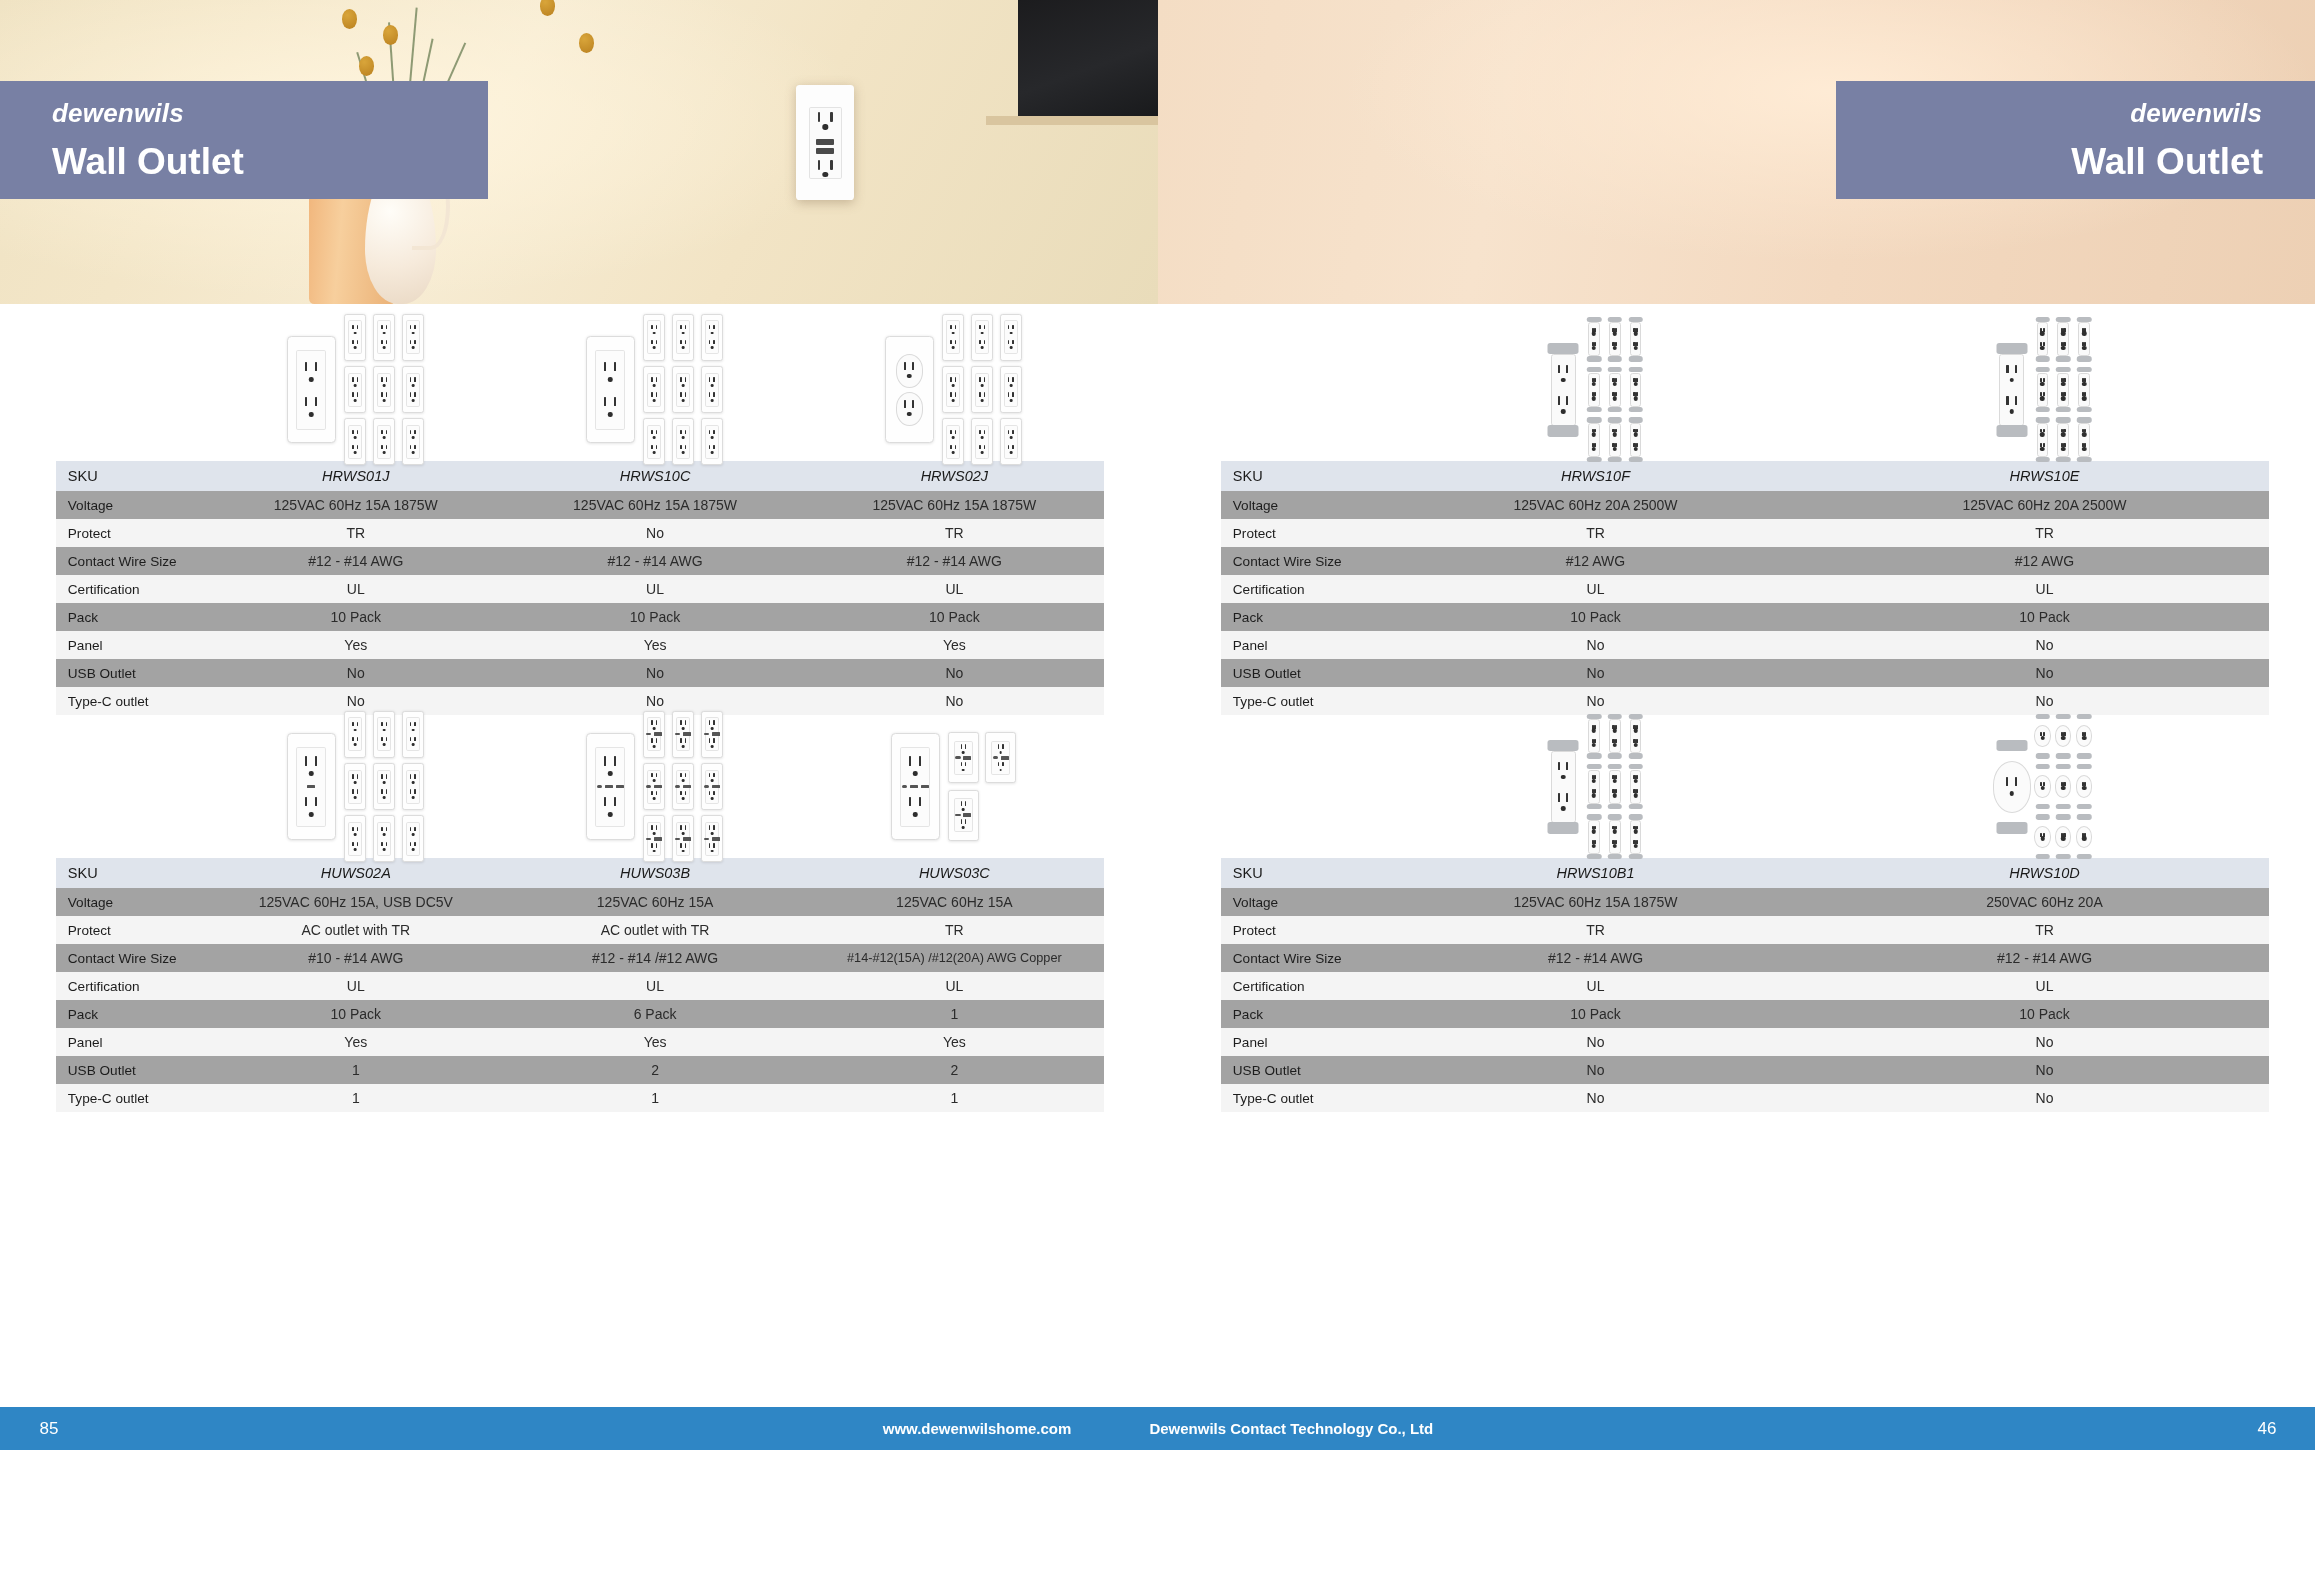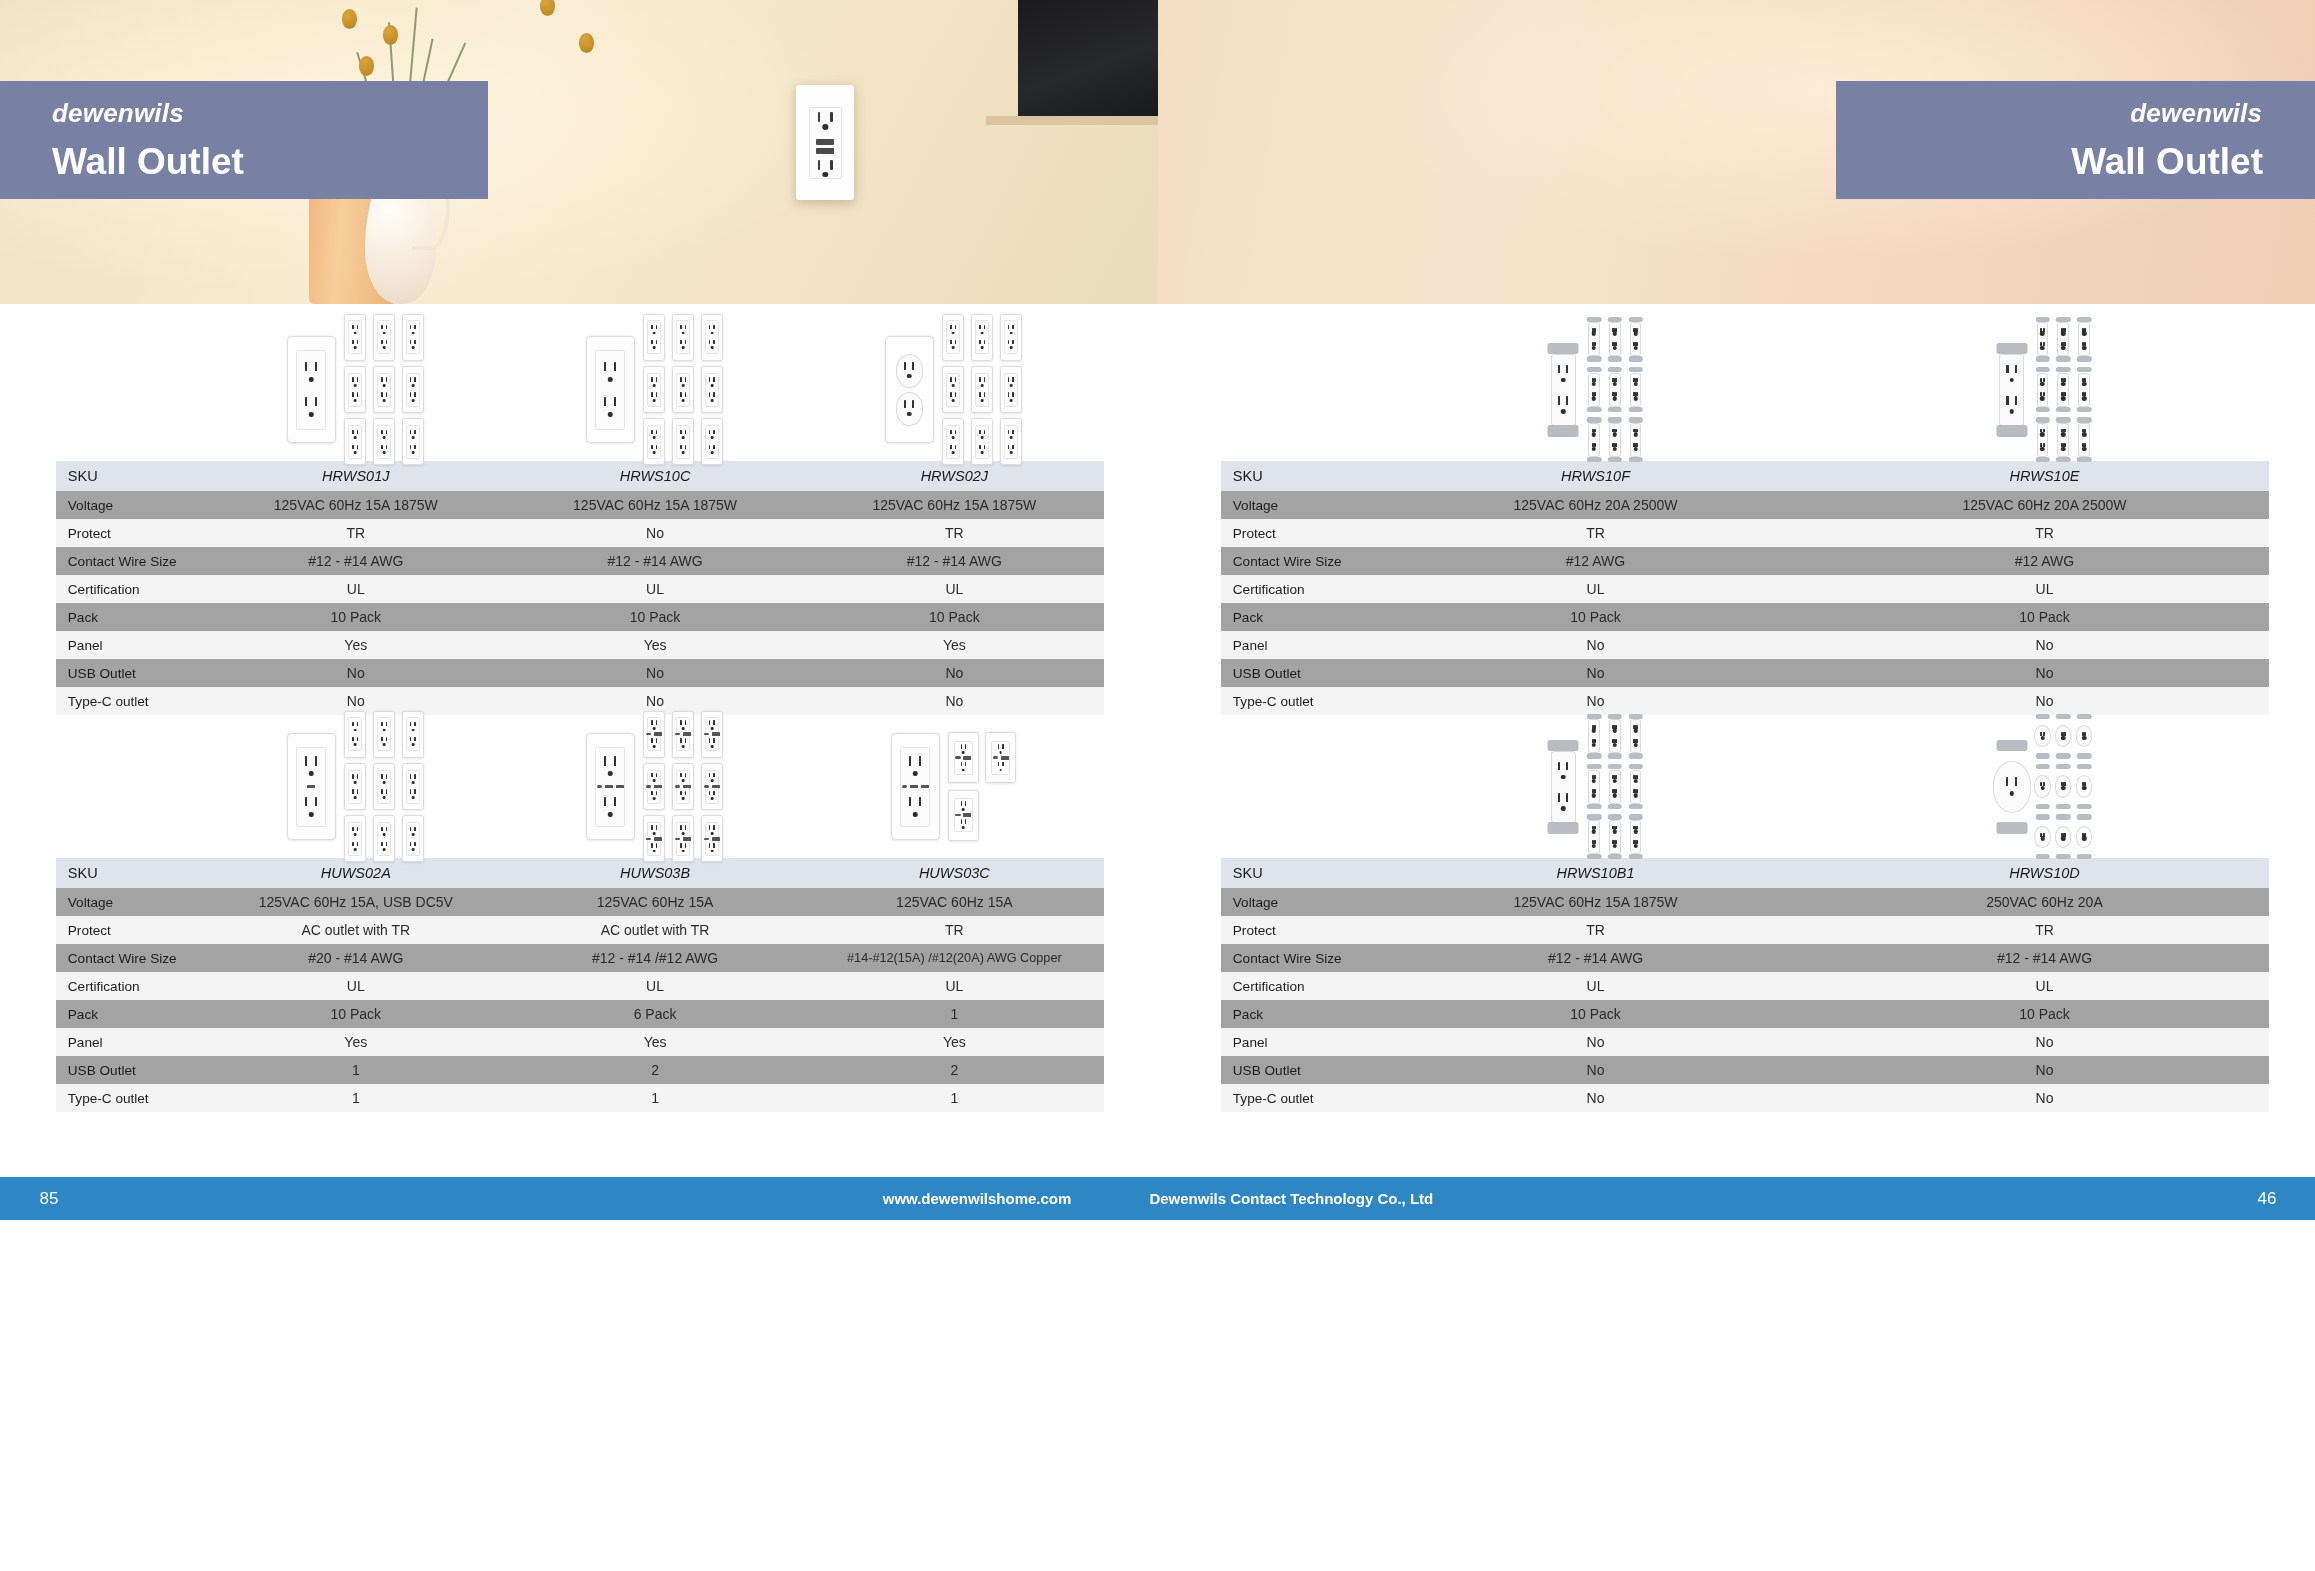--- a/index.html
+++ b/index.html
@@ -2,21 +2,21 @@
 <html style="font-size:14.5px"><head>
 <meta charset="utf-8">
 <title>Dewenwils Wall Outlet Catalog</title>
 <style>
   * { box-sizing: border-box; margin: 0; padding: 0; }
   html, body {
     width: 2316px; height: 1571px;
     font-family: "Liberation Sans", sans-serif;
     background: #ffffff; overflow: hidden;
   }
-  .page { position: relative; width: 2316px; height: 1220px; background: #fff; }
+  .page { position: relative; width: 2316px; height: 1450px; background: #fff; }
 
   
   .hero { position: absolute; top: 0; height: 304px; overflow: hidden; }
   .hero-left  { left: 0;      width: 1158px; }
   .hero-right { left: 1158px; width: 1158px; }
 
   .hero-bg { position: absolute; inset: 0; }
 
   
   .bg-left {
@@ -1196,21 +1196,21 @@
           <td class="c-val">125VAC 60Hz 15A</td>
         </tr>
         <tr class="odd">
           <td class="c-label">Protect</td>
           <td class="c-val">AC outlet with TR</td>
           <td class="c-val">AC outlet with TR</td>
           <td class="c-val">TR</td>
         </tr>
         <tr class="even">
           <td class="c-label">Contact Wire Size</td>
-          <td class="c-val">#20 - #14 AWG</td>
+          <td class="c-val">#10 - #14 AWG</td>
           <td class="c-val">#12 - #14 /#12 AWG</td>
           <td class="c-val" style="font-size:12.7px;">#14-#12(15A) /#12(20A) AWG Copper</td>
         </tr>
         <tr class="odd">
           <td class="c-label">Certification</td>
           <td class="c-val">UL</td>
           <td class="c-val">UL</td>
           <td class="c-val">UL</td>
         </tr>
         <tr class="even">

